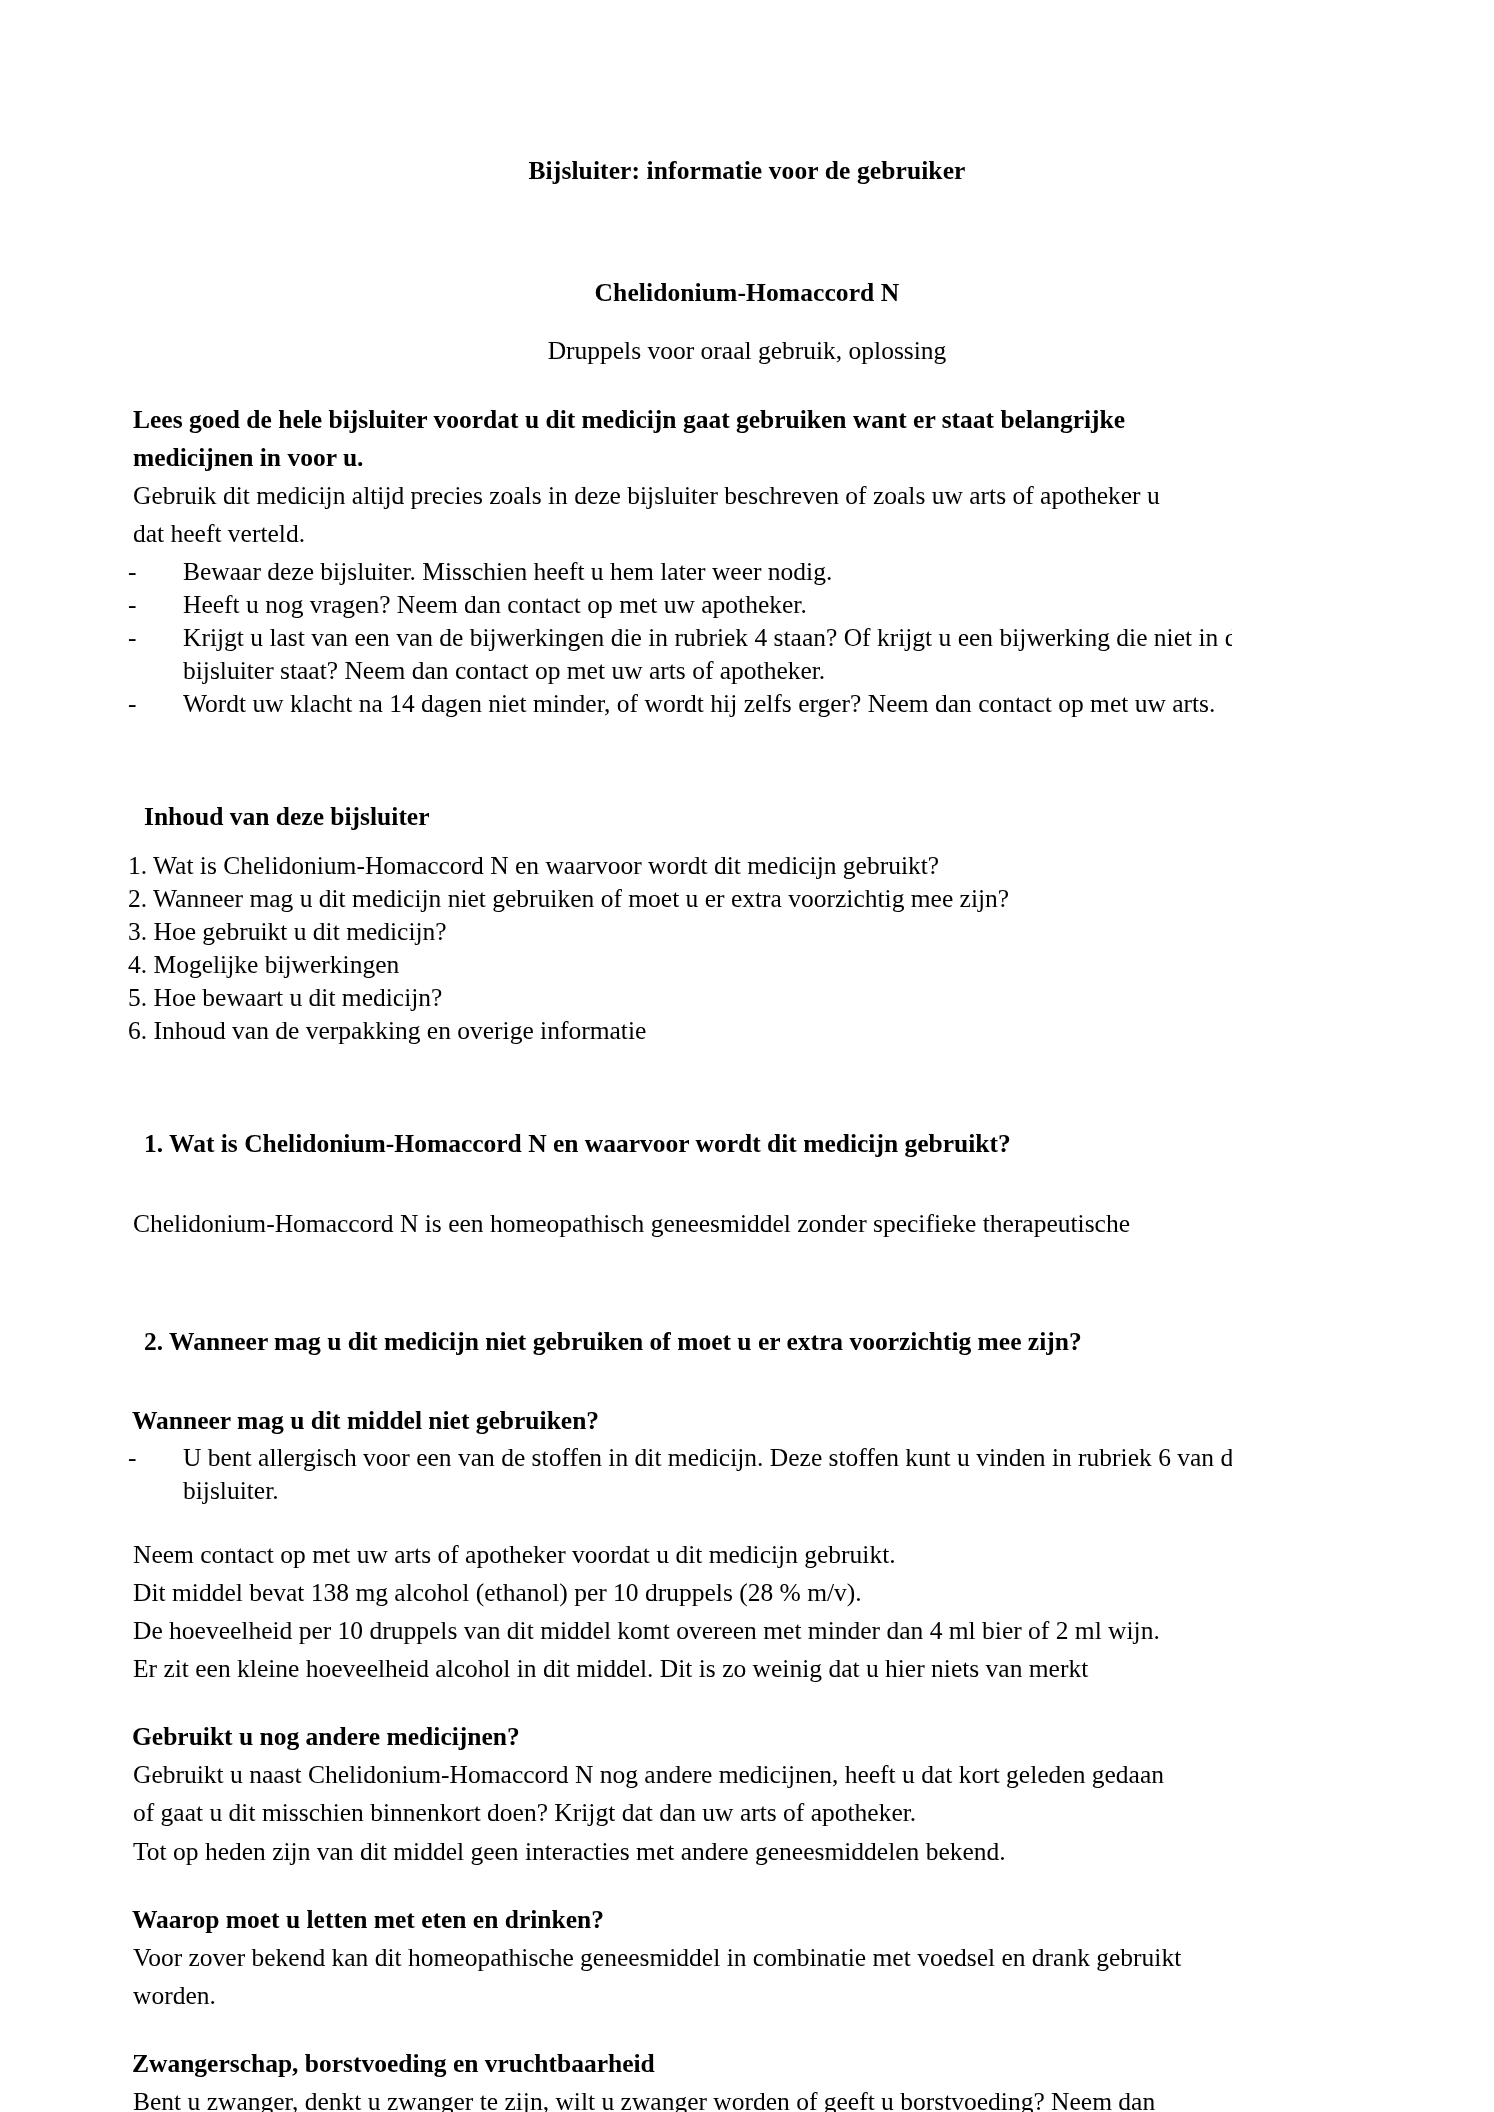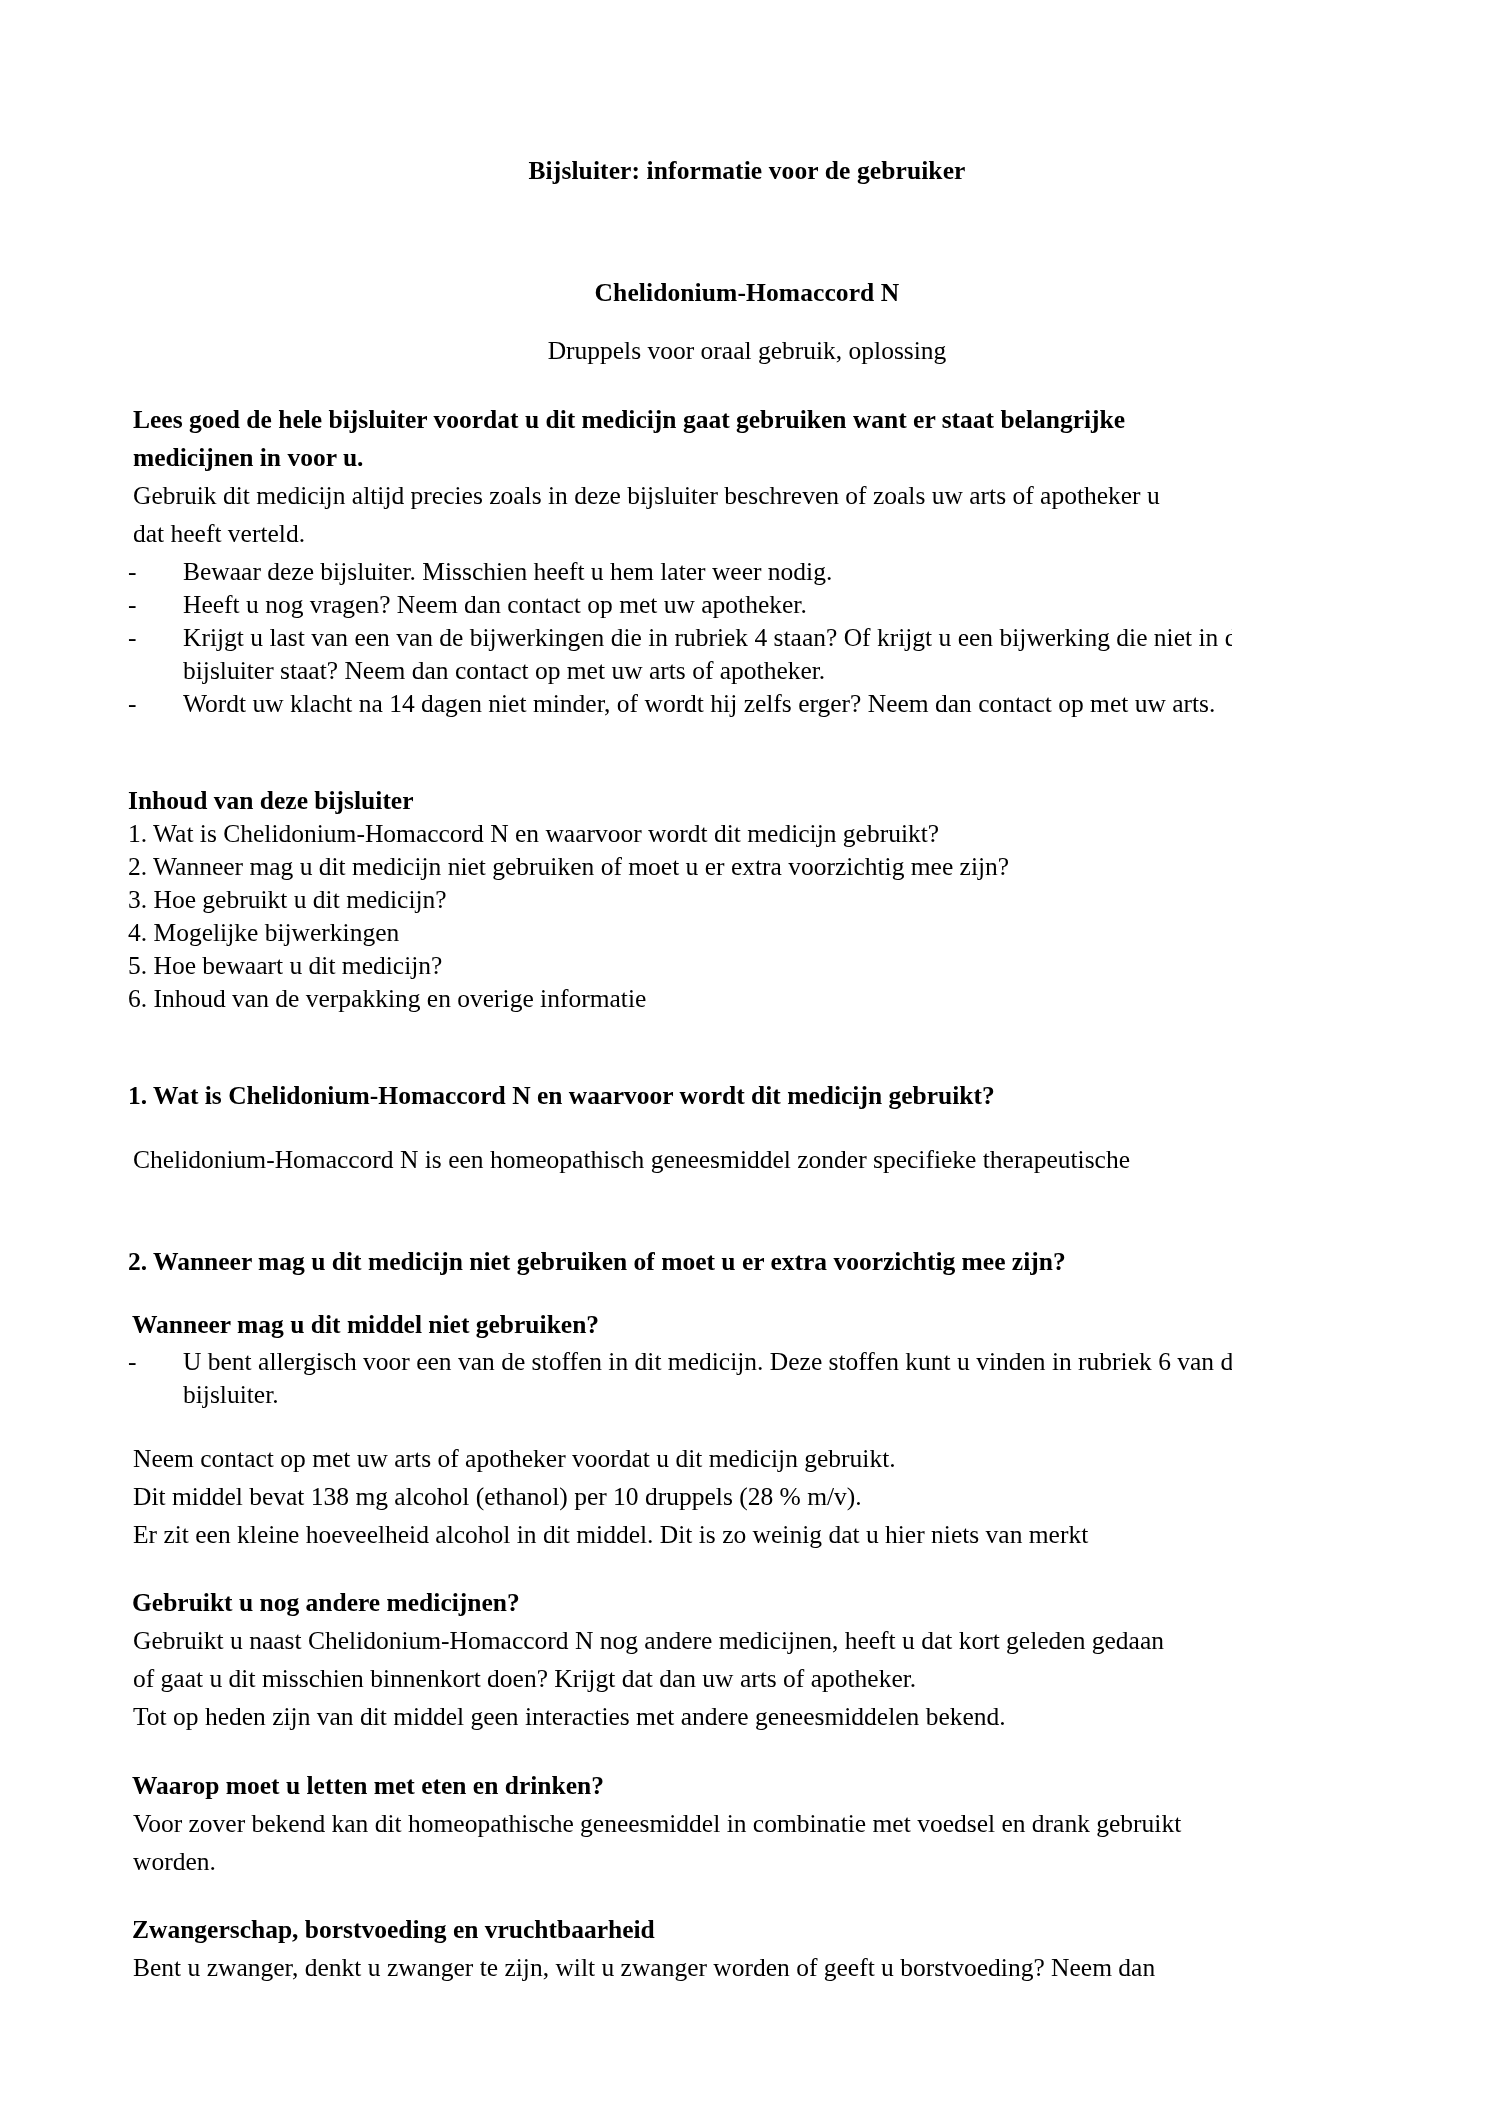--- a/index.html
+++ b/index.html
@@ -59,21 +59,21 @@
   }
   .bullet-text {
     flex: 1 1 auto;
   }
   .toc-item {
     margin: 0;
     padding: 0;
   }
   .section-head {
     font-weight: bold;
-    margin: 0;
+    margin: 16px;
     padding: 0;
   }
   .sub-head {
     font-weight: bold;
     margin: 4px;
     padding: 0;
   }
 </style>
 </head>
 <body>
@@ -137,20 +137,21 @@
     <p class="sub-head">Wanneer mag u dit middel niet gebruiken?</p>
     <div class="bullet-row">
       <span class="bullet-dash">-</span>
       <span class="bullet-text">U bent allergisch voor een van de stoffen in dit medicijn. Deze stoffen kunt u vinden in rubriek 6 van deze bijsluiter.</span>
     </div>
 
     <div class="gap-md"></div>
 
     <p class="line">Neem contact op met uw arts of apotheker voordat u dit medicijn gebruikt.</p>
     <p class="line">Dit middel bevat 138 mg alcohol (ethanol) per 10 druppels (28 % m/v).</p>
+    <p class="line">De hoeveelheid per 10 druppels van dit middel komt overeen met minder dan 4 ml bier of 2 ml wijn.</p>
     <p class="line">Er zit een kleine hoeveelheid alcohol in dit middel. Dit is zo weinig dat u hier niets van merkt</p>
 
     <div class="gap-md"></div>
 
     <p class="sub-head">Gebruikt u nog andere medicijnen?</p>
     <p class="line">Gebruikt u naast Chelidonium-Homaccord N nog andere medicijnen, heeft u dat kort geleden gedaan</p>
     <p class="line">of gaat u dit misschien binnenkort doen? Krijgt dat dan uw arts of apotheker.</p>
     <p class="line">Tot op heden zijn van dit middel geen interacties met andere geneesmiddelen bekend.</p>
 
     <div class="gap-md"></div>

